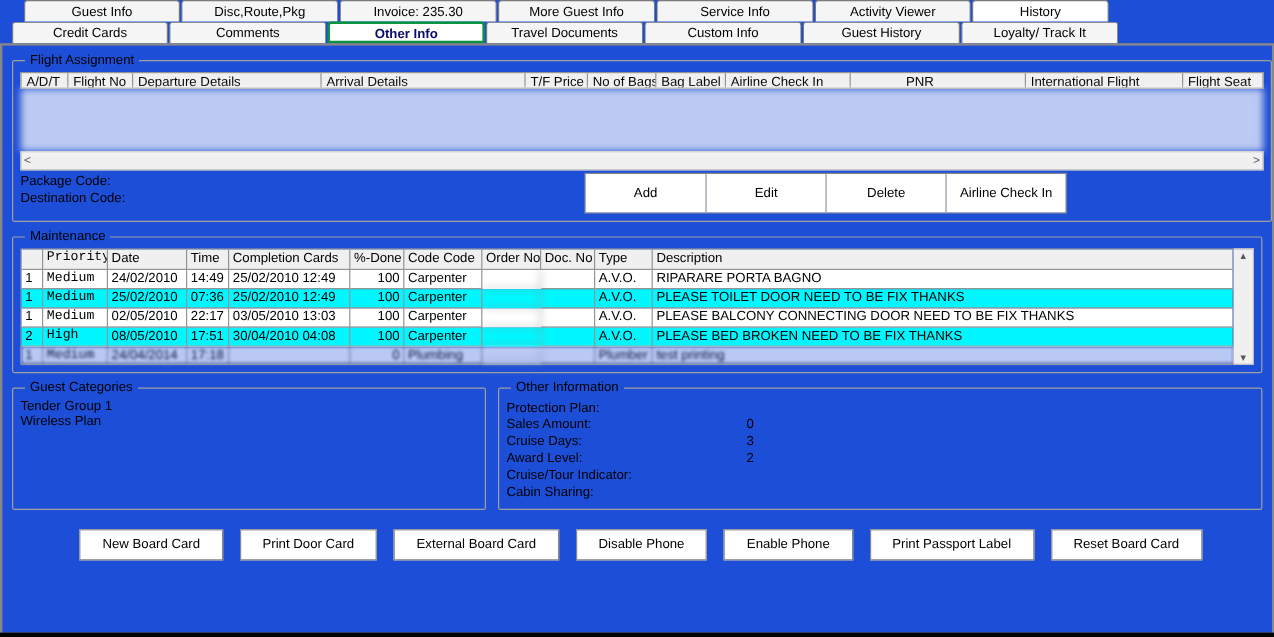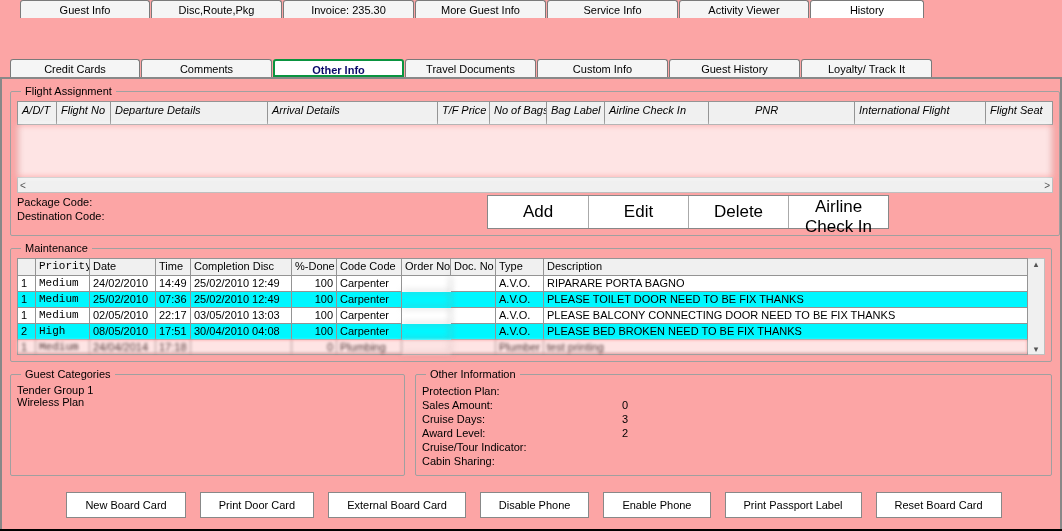--- a/index.html
+++ b/index.html
@@ -7,28 +7,28 @@
     margin: 0; padding: 0;
     font-family: "Segoe UI", Tahoma, Arial, sans-serif;
     font-size: 11px;
     background: #fff;
     color: #000;
   }
   .app {
     width: 1062px;
     height: 531px;
     position: relative;
-    background: #fca5a5;
-    border-bottom: 2px solid #000000;
+    background: #1d4ed8;
+    border-bottom: 4px solid #000000;
     overflow: hidden;
   }
   
   .tabs-row { display: flex; }
   .tabs-row-1 { margin-left: 20px; }
-  .tabs-row-2 { margin-left: 10px; margin-top: 41px; }
+  .tabs-row-2 { margin-left: 10px; }
   .tab {
     border: 1px solid #7a7a7a;
     border-bottom: none;
     border-radius: 3px 3px 0 0;
     background: #f5f5f5;
     padding: 2px 8px;
     margin-right: 1px;
     text-align: center;
     cursor: pointer;
     height: 18px;
@@ -65,23 +65,22 @@
   fieldset.groupbox > legend {
     padding: 0 4px;
     margin-left: 4px;
     color: #000;
   }
   
   .flight-head {
     display: flex;
     border: 1px solid #949494;
     background: #f0f0f0;
-    height: 24px;
+    height: 14px;
     align-items: center;
-    font-style: italic;
   }
   .flight-head .col {
     border-right: 1px solid #949494;
     padding: 1px 4px;
     height: 100%;
     line-height: 15px;
     overflow: hidden;
     white-space: nowrap;
   }
   .flight-body {
@@ -111,21 +110,21 @@
   .flight-labels div { line-height: 14px; }
   .flight-buttons { display: flex; gap: 0; border: 1px solid #888; }
   .flight-buttons .btn {
     border: none;
     border-left: 1px solid #aaa;
     background: #fff;
     width: 100px;
     height: 32px;
     cursor: pointer;
     font-family: inherit;
-    font-size: 17px;
+    font-size: 11px;
   }
   .flight-buttons .btn:first-child { border-left: none; }
   
   .maint-wrap { display:flex; }
   .maint-grid { flex: 1; border: 1px solid #949494; }
   .maint-head {
     display: flex;
     background: #f0f0f0;
     height: 17px;
   }
@@ -254,21 +253,21 @@
 
     <fieldset class="groupbox">
       <legend>Maintenance</legend>
       <div class="maint-wrap">
         <div class="maint-grid">
           <div class="maint-head">
             <div class="col m-idx"></div>
             <div class="col m-pri">Priority</div>
             <div class="col m-date">Date</div>
             <div class="col m-time">Time</div>
-            <div class="col m-comp">Completion Disc</div>
+            <div class="col m-comp">Completion Cards</div>
             <div class="col m-done">%-Done</div>
             <div class="col m-task">Code Code</div>
             <div class="col m-ord">Order No</div>
             <div class="col m-doc">Doc. No</div>
             <div class="col m-type">Type</div>
             <div class="col m-desc" style="border-right:none">Description</div>
           </div>
           <div id="maint-rows">
               <div class="maint-row">
                 <div class="cell m-idx">1</div>

